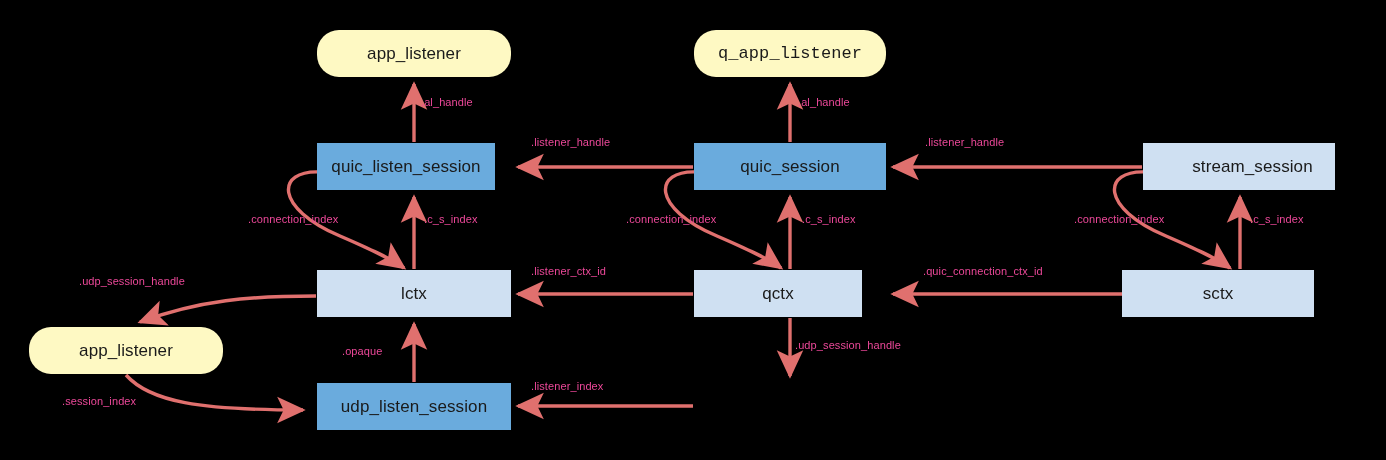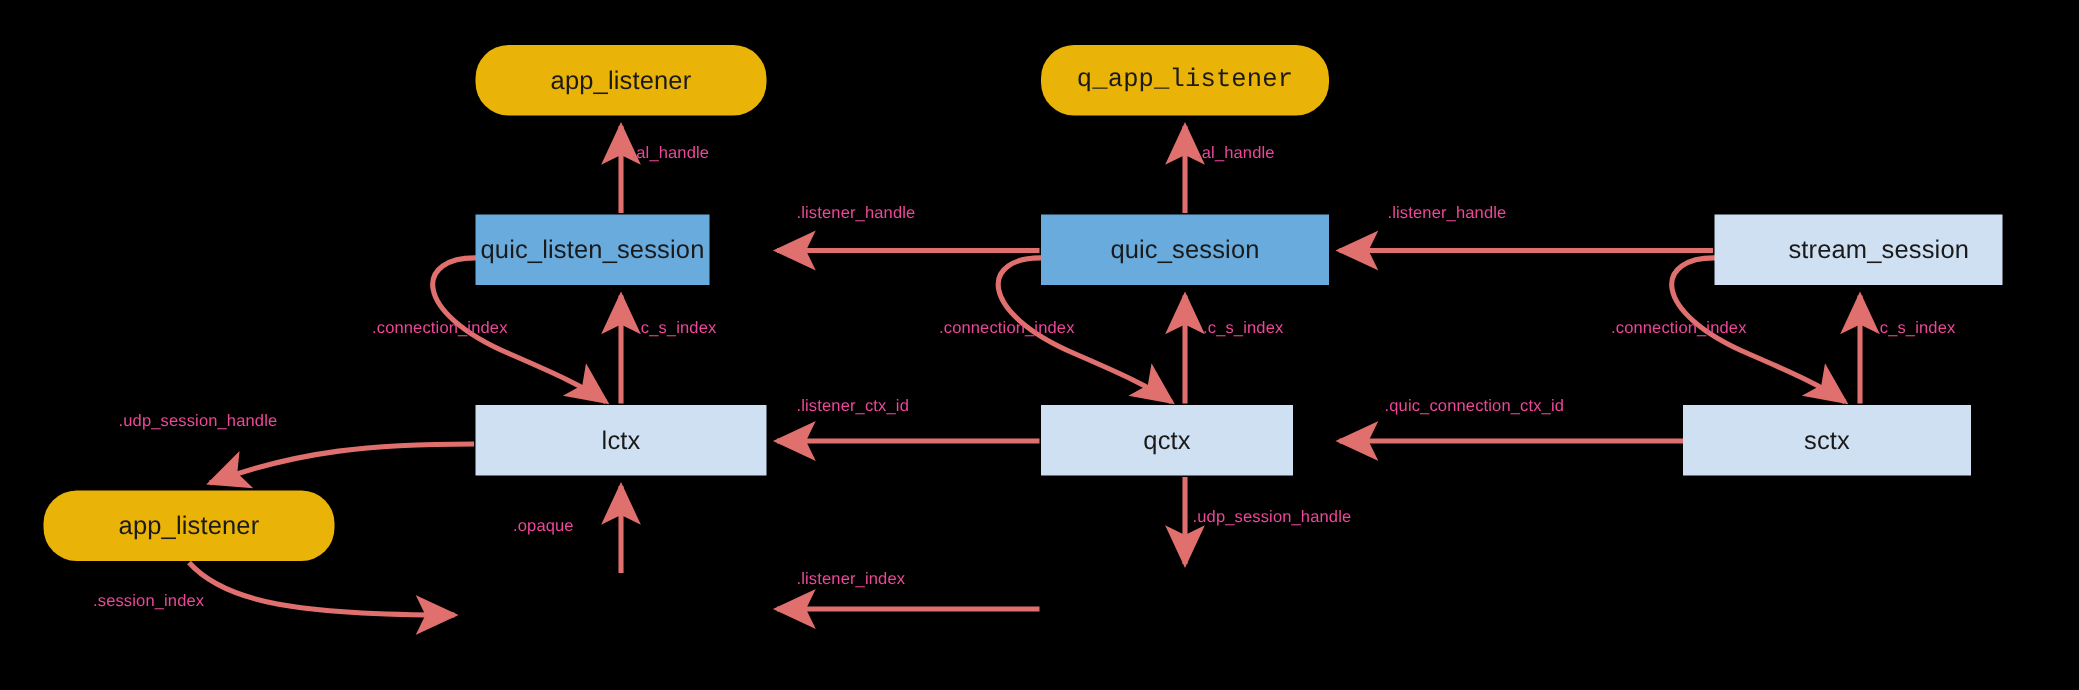--- a/index.html
+++ b/index.html
@@ -19,21 +19,21 @@
     position: absolute;
     box-sizing: border-box;
     display: flex;
     align-items: center;
     justify-content: center;
     font-size: 17px;
     color: #1a1a1a;
     letter-spacing: 0.1px;
     white-space: nowrap;
   }
-  .node.green  { background: #eab308; border-radius: 22px; }
+  .node.green  { background: #fef9c3; border-radius: 22px; }
   .node.blue   { background: #6aabdd; }
   .node.lblue  { background: #cfe0f2; }
 
   .edge-label {
     position: absolute;
     color: #ec4899;
     font-size: 11px;
     white-space: nowrap;
     letter-spacing: 0.1px;
   }
@@ -91,34 +91,35 @@
       <line x1="790" y1="318" x2="790" y2="376"></line>
 
       <line x1="693" y1="406" x2="518" y2="406"></line>
     </g>
   </svg>
 
   <div class="node green" style="left:317px;top:30px;width:194px;height:47px;">app_listener</div>
 
   <div class="node green" style="left:694px;top:30px;width:192px;height:47px;font-family:Liberation Mono, monospace;">q_app_listener</div>
 
-  <div class="node blue" style="left:317px;top:143px;width:156px;height:47px;">quic_listen_session</div>
+  <div class="node blue" style="left:317px;top:143px;width:178px;height:47px;">quic_listen_session</div>
 
   <div class="node blue" style="left:694px;top:143px;width:192px;height:47px;">quic_session</div>
 
   <div class="node lblue" style="left:1143px;top:143px;width:192px;height:47px;padding-left:27px;">stream_session</div>
 
   <div class="node lblue" style="left:317px;top:270px;width:194px;height:47px;">lctx</div>
 
   <div class="node lblue" style="left:694px;top:270px;width:168px;height:47px;">qctx</div>
 
   <div class="node lblue" style="left:1122px;top:270px;width:192px;height:47px;">sctx</div>
 
   <div class="node green" style="left:29px;top:327px;width:194px;height:47px;">app_listener</div>
 
+  <div class="node blue" style="left:317px;top:383px;width:194px;height:47px;">udp_listen_session</div>
 
 
   <div class="edge-label" style="left:421px;top:96px;">.al_handle</div>
   <div class="edge-label" style="left:798px;top:96px;">.al_handle</div>
   <div class="edge-label" style="left:531px;top:136px;">.listener_handle</div>
   <div class="edge-label" style="left:925px;top:136px;">.listener_handle</div>
   <div class="edge-label" style="left:248px;top:213px;">.connection_index</div>
   <div class="edge-label" style="left:424px;top:213px;">.c_s_index</div>
   <div class="edge-label" style="left:626px;top:213px;">.connection_index</div>
   <div class="edge-label" style="left:802px;top:213px;">.c_s_index</div>

